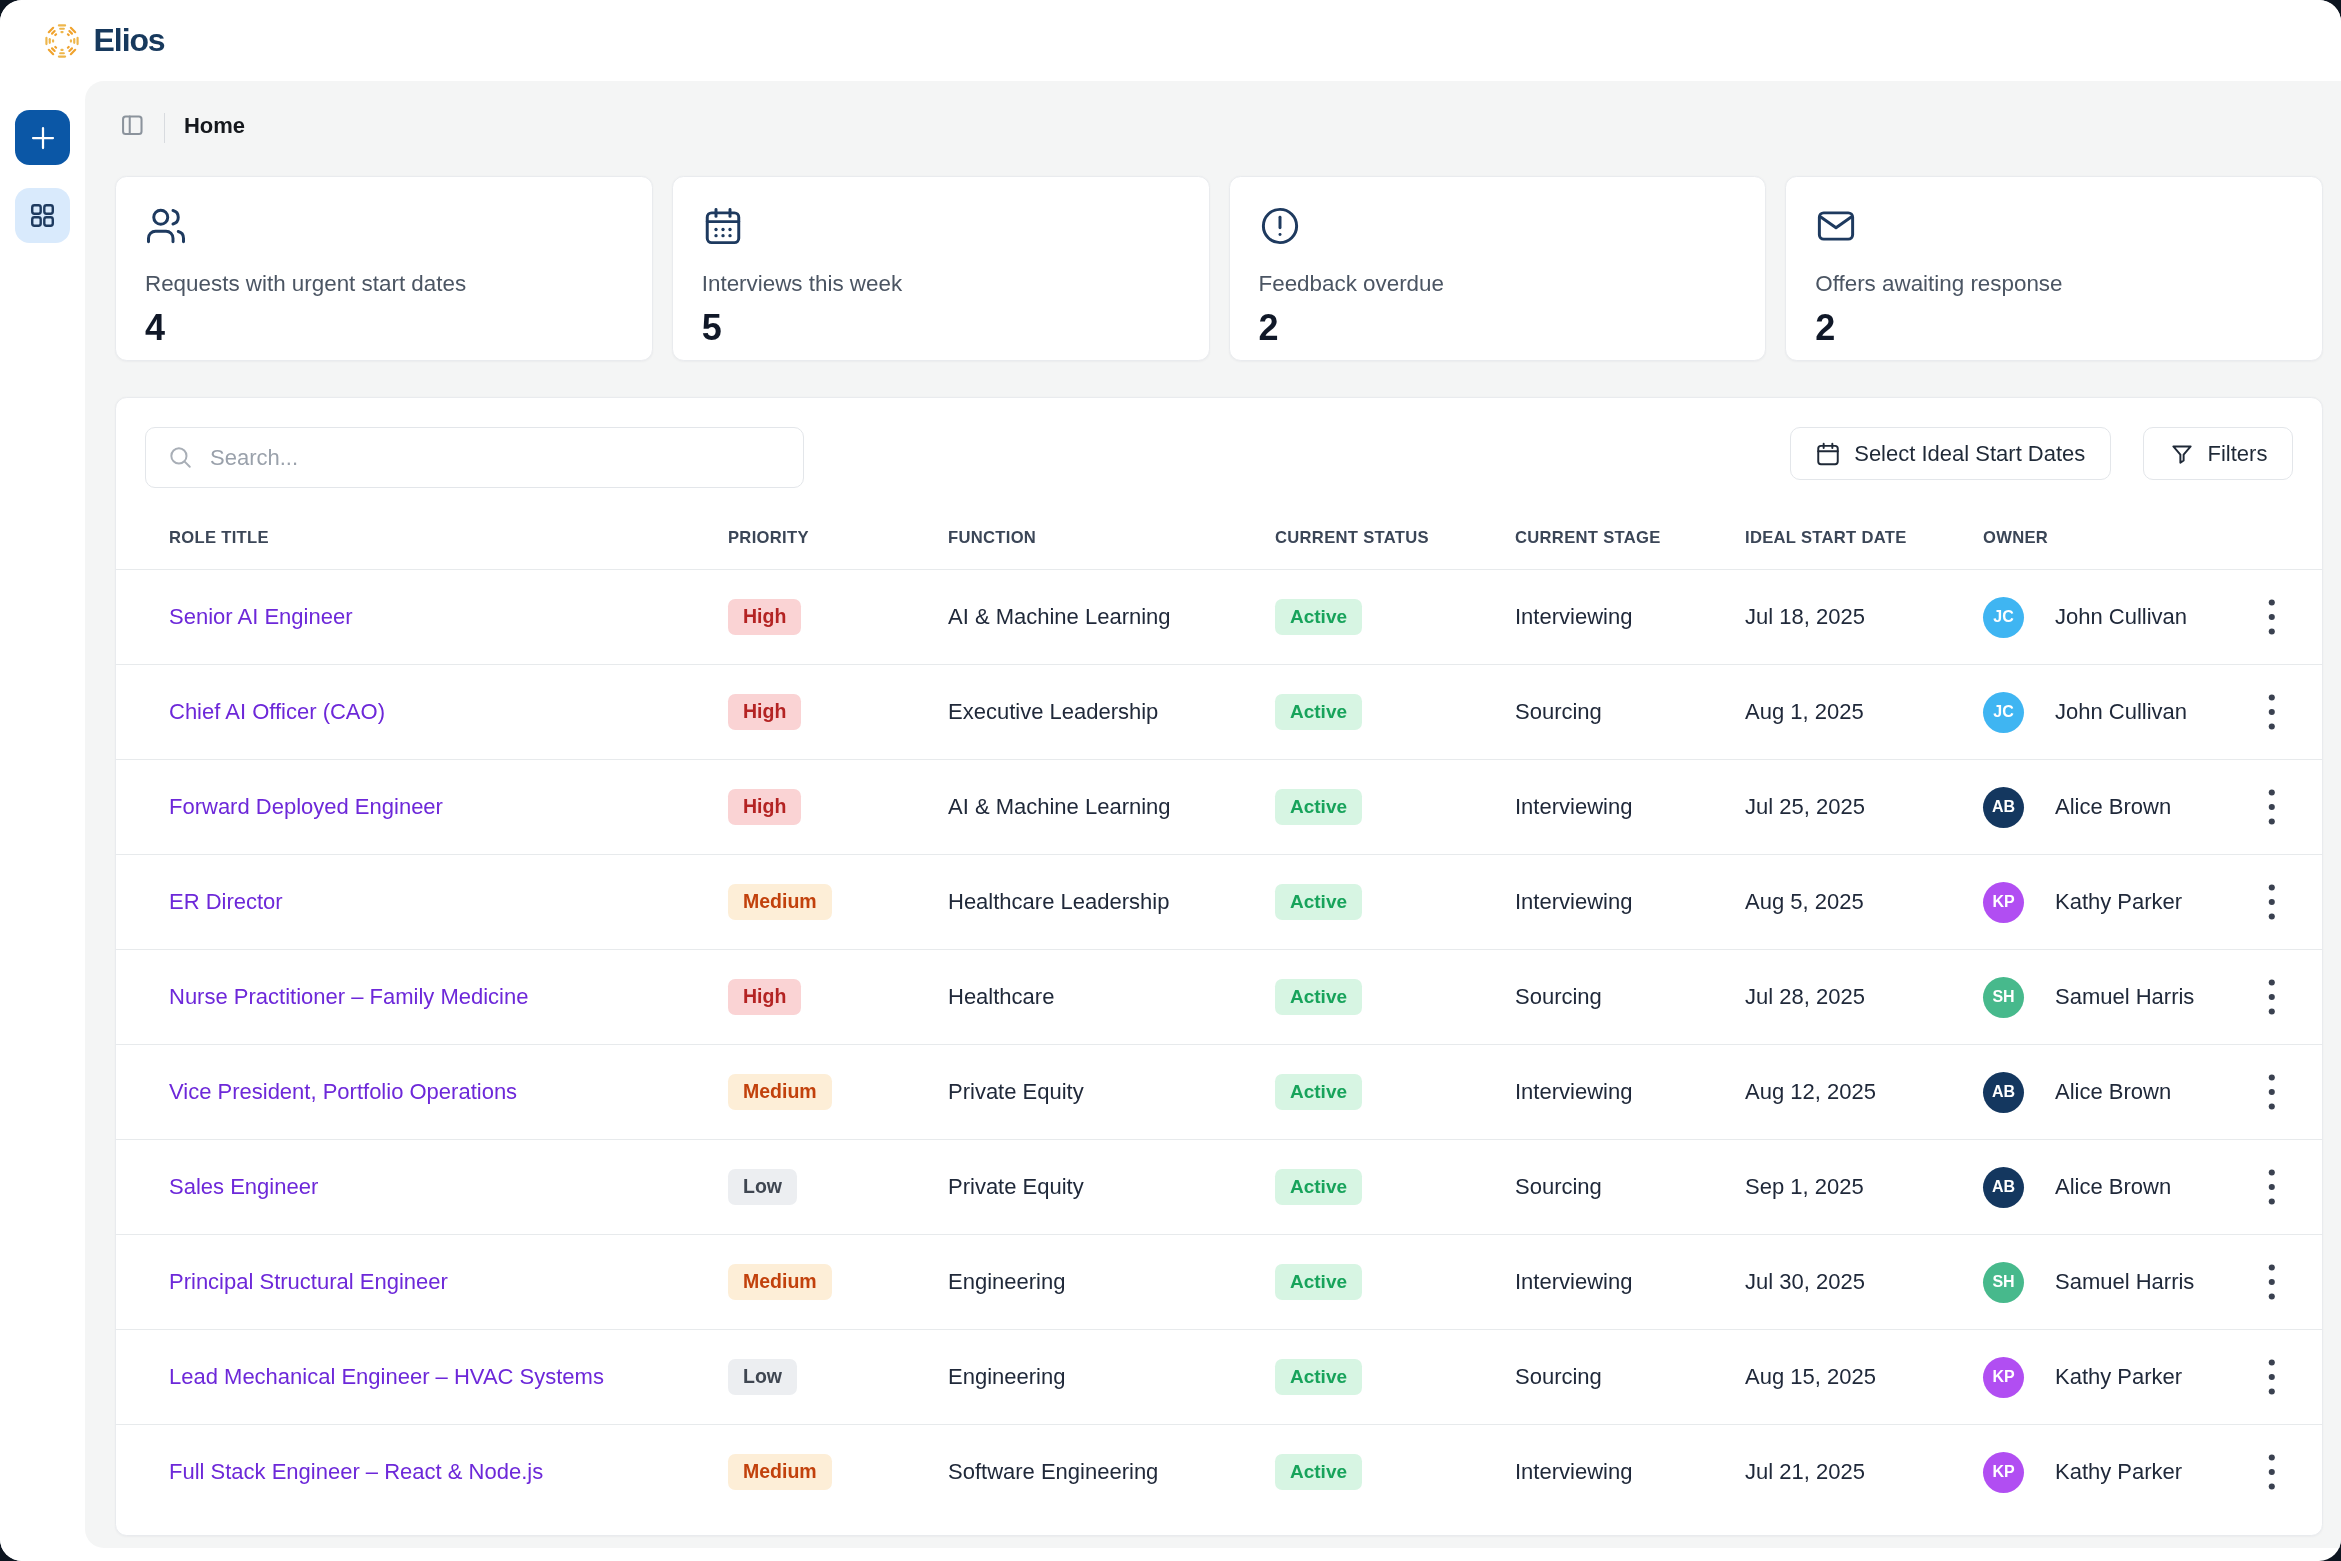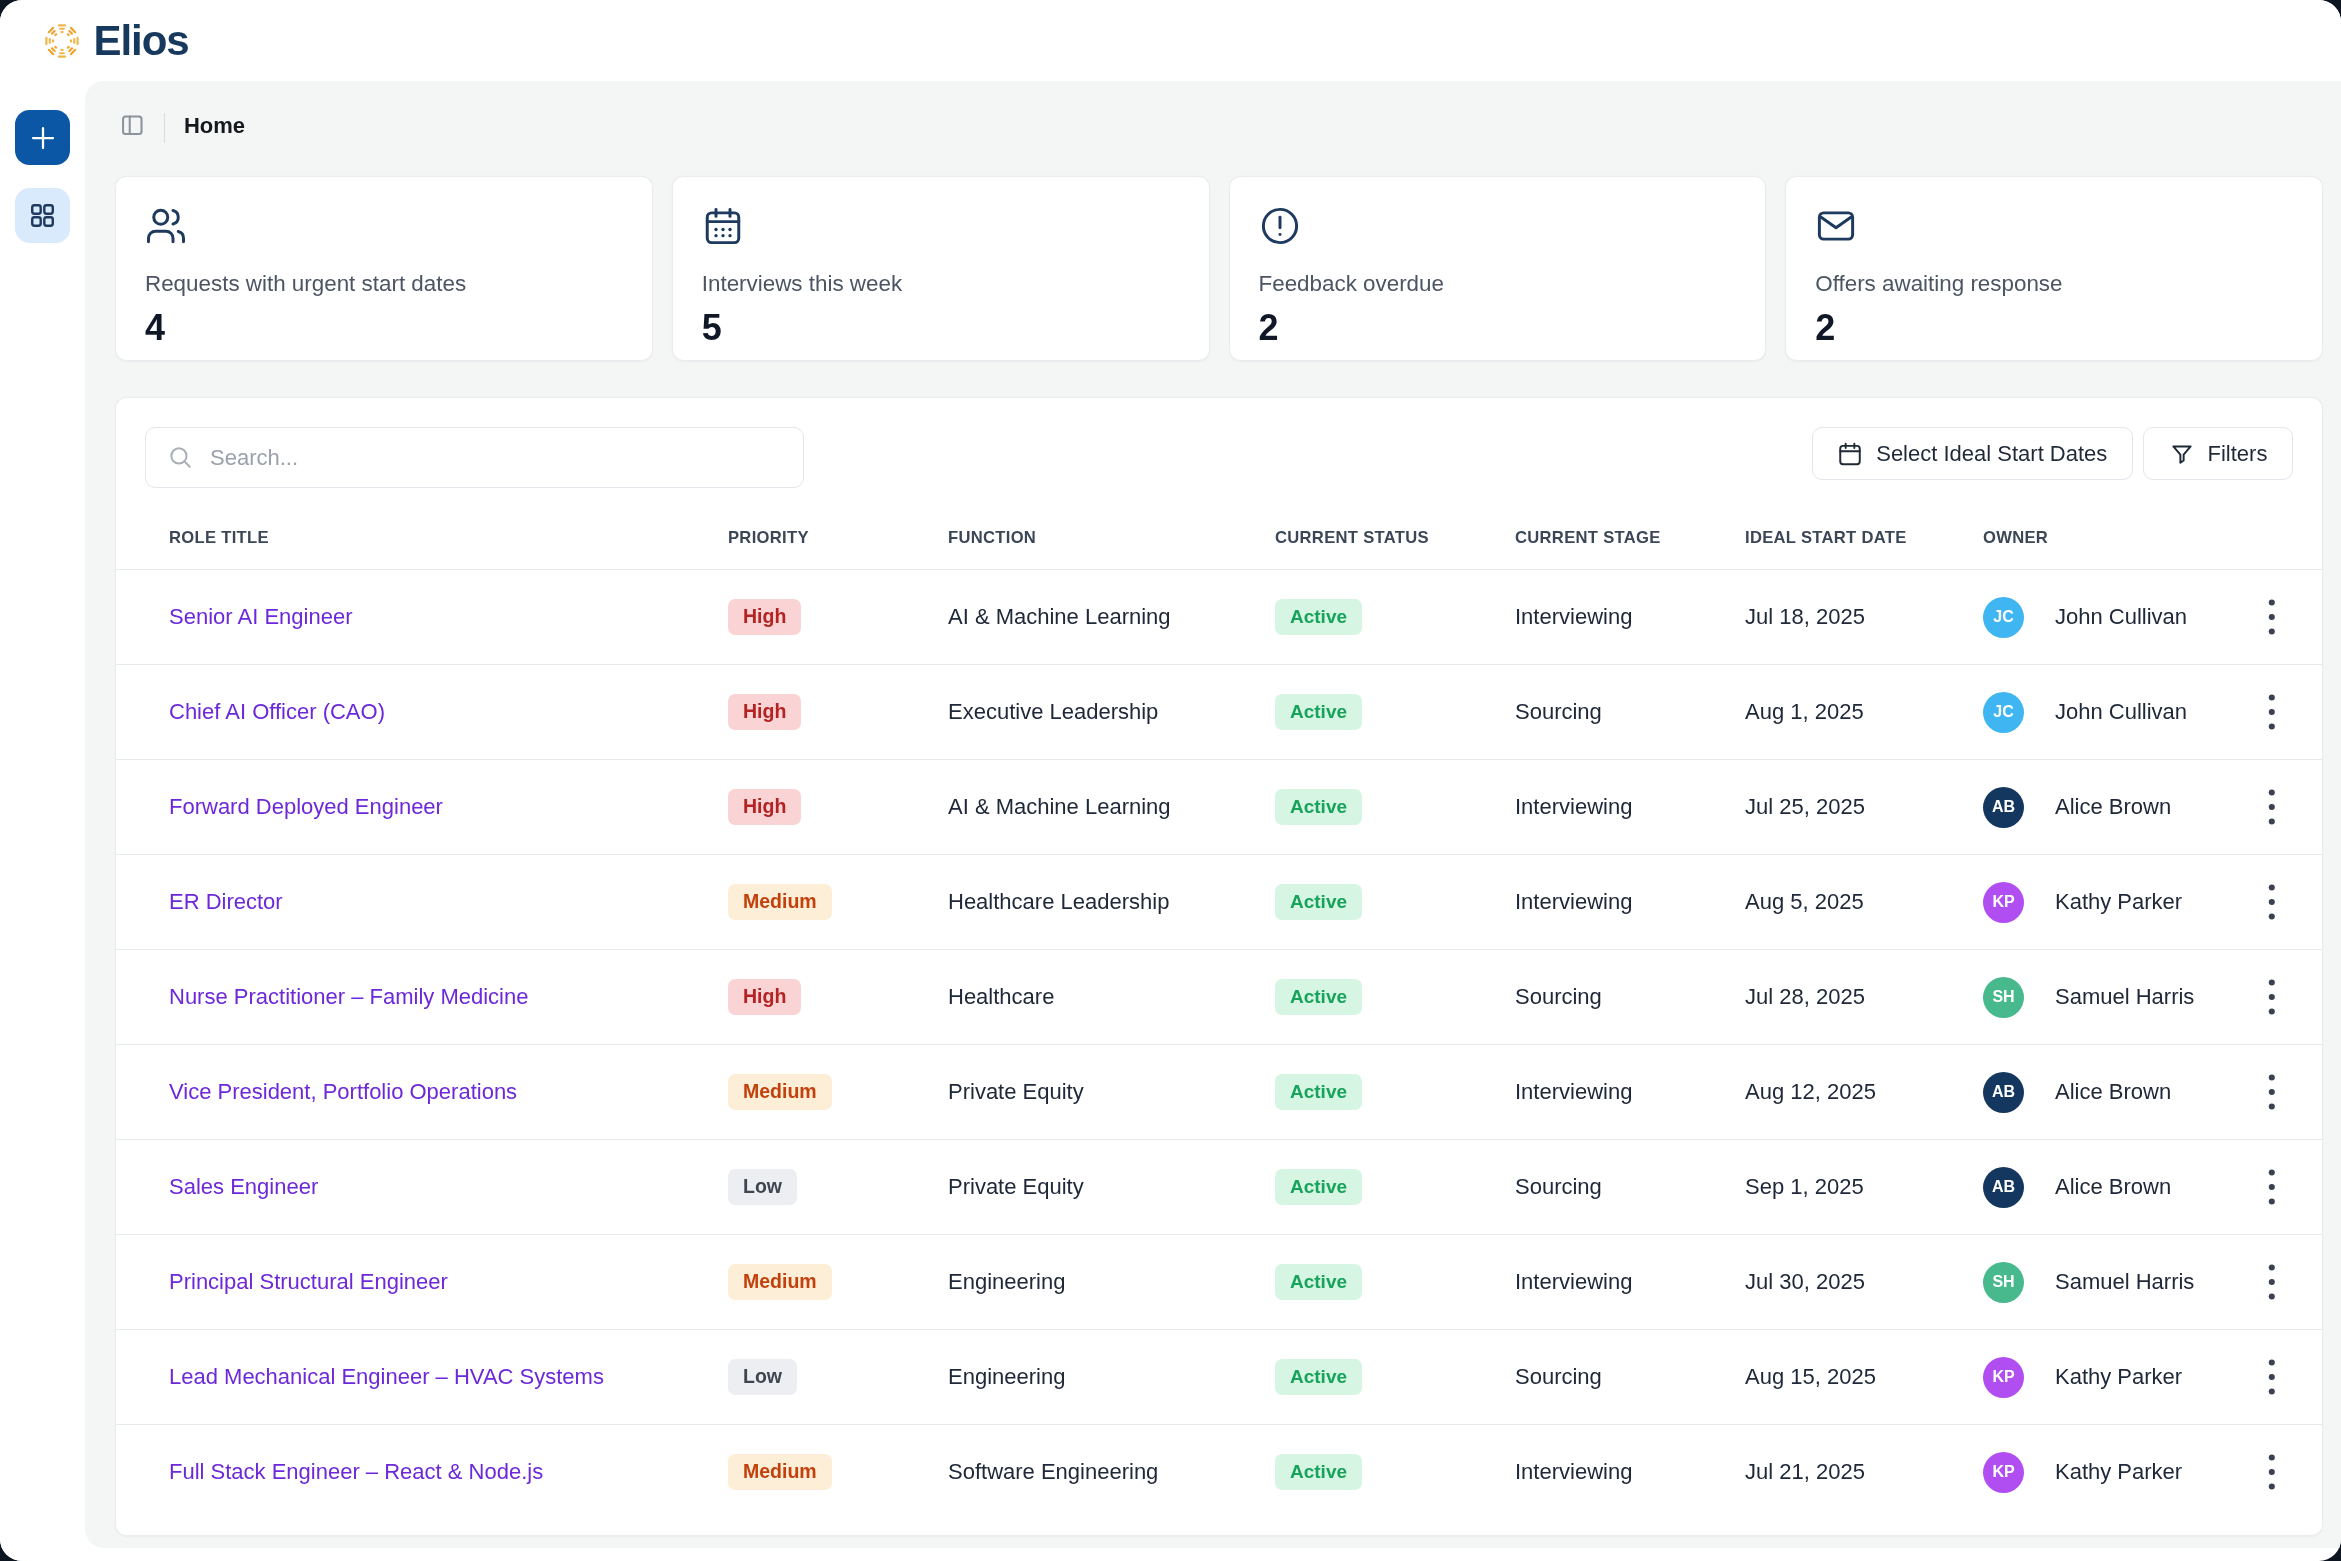--- a/index.html
+++ b/index.html
@@ -6,21 +6,21 @@
   html,body { width:2342px; height:1561px; }
   body { background:#0d1520; font-family:"Liberation Sans", sans-serif; overflow:hidden; }
 
   .app { position:absolute; inset:0; background:#ffffff; border-radius:22px; overflow:hidden;
          display:flex; flex-direction:column; }
 
   
   .topbar { flex:0 0 81px; background:#fff; display:flex; align-items:center; padding-left:42px; }
   .logo { display:flex; align-items:center; gap:11.6px; cursor:pointer; }
   .logo-mark { width:40px; height:40px; }
-  .logo-text { font-size:42px; font-weight:700; color:var(--brand-navy); letter-spacing:-1.1px; }
+  .logo-text { font-size:32px; font-weight:700; color:var(--brand-navy); letter-spacing:-1.1px; }
 
   
   .body-row { flex:1; display:flex; min-height:0; }
   .sidebar { width:85px; background:#fff; display:flex; flex-direction:column; align-items:center;
              padding-top:29px; gap:23px; }
   .icon-btn { width:55px; height:55px; border-radius:14.5px; border:none; display:flex;
               align-items:center; justify-content:center; cursor:pointer; }
   .new-btn { background:var(--accent-blue); }
   .apps-btn { background:var(--accent-blue-light); }
 
@@ -49,21 +49,21 @@
   .search-wrap { position:relative; width:659px; }
   .search-wrap svg { position:absolute; left:22px; top:17.3px; width:26px; height:26px; }
   .search-input { width:100%; height:61px; border:1.4px solid #e3e6ea; border-radius:10px;
                   padding:0 22px 0 64px; font-size:22px; color:#1f2937; outline:none;
                   font-family:"Liberation Sans", sans-serif; background:#fff; }
   .search-input::placeholder { color:#9aa1ab; }
   .toolbar-spacer { flex:1; }
   .tool-btn { display:flex; align-items:center; gap:13px; height:53px; padding:0 24.6px;
               background:#fff; border:1.4px solid #e3e6ea; border-radius:10px; cursor:pointer;
               font-size:22px; font-weight:500; color:#1f2937; font-family:"Liberation Sans", sans-serif; }
-  .tool-btn + .tool-btn { margin-left:10px; }
+  .tool-btn + .tool-btn { margin-left:32px; }
   .tool-btn svg { width:26px; height:26px; }
 
   
   .grid-cols { display:grid;
       grid-template-columns:559px 220px 327px 240px 230px 238px 277px 1fr;
       align-items:center; padding-left:53px; padding-right:29px; }
   .thead { height:81px; padding-top:19px; }
   .th { font-size:16.6px; font-weight:700; color:#3b4657; letter-spacing:0.3px; }
   .trow { height:95px; border-top:0.7px solid #e7eaec; cursor:pointer; }
   .td { font-size:22px; color:#20293a; }

